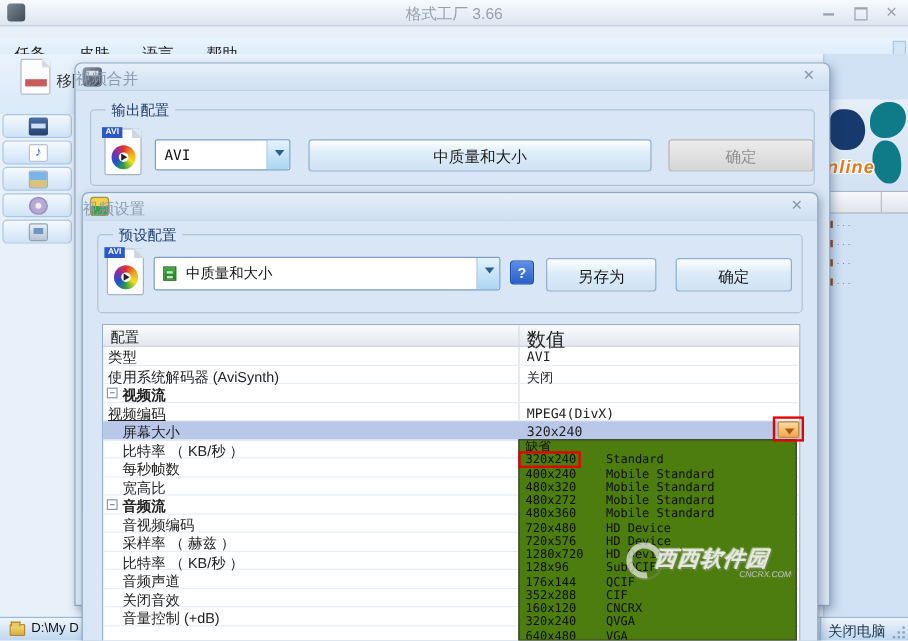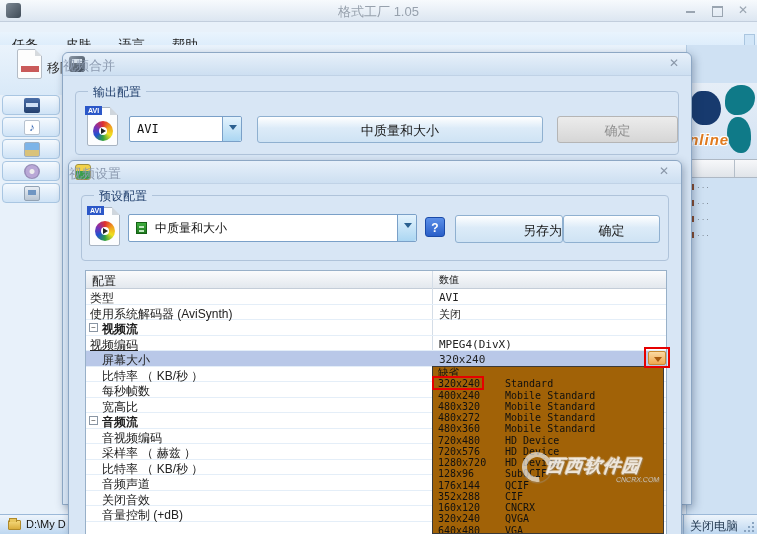--- a/index.html
+++ b/index.html
@@ -120,38 +120,38 @@
   
   .btn { position:absolute; background:linear-gradient(#ffffff,#dcebf8 45%,#cfe3f4);
     border:1px solid #8fb0d0; border-radius:3px; text-align:center; font-size:13px; color:#1a1a1a; cursor:pointer; }
   .btn-disabled { background:linear-gradient(#ececec,#d6d6d6); border-color:#b5b5b5; color:#8f8f8f; cursor:default; }
   .btn-help { background:linear-gradient(#5b8fe8,#2a5fc8); border:1px solid #1a4aa8; color:#fff; font-weight:bold; border-radius:3px; }
 
   
   .cfg-table { position:absolute; left:16px; top:109px; width:582px; height:265px; background:#fff; border:1px solid #98b0c8; }
   .cfg-head { position:relative; height:18px; background:linear-gradient(#fafbfc,#e3e8ee); border-bottom:1px solid #c4cdd8; }
   .cfg-head .h1 { position:absolute; left:6px; top:2px; font-size:12px; }
-  .cfg-head .h2 { position:absolute; left:353px; top:2px; font-size:10px; }
+  .cfg-head .h2 { position:absolute; left:353px; top:2px; font-size:16px; }
   .col-divider { position:absolute; left:346px; top:0; bottom:0; width:1px; background:#d4dde7; }
   .cfg-row { position:relative; height:15.5px; border-bottom:1px solid #e4eef8; display:flex; }
   .cfg-row .lbl { position:absolute; top:1px; font-size:12px; white-space:nowrap; }
   .cfg-row .val { position:absolute; left:353px; top:2px; font-size:11px; font-family:"DejaVu Sans Mono",monospace; white-space:nowrap; }
   .cfg-row.selected { background:#b9c8e8; }
   .cfg-row.section .lbl { font-weight:bold; }
   .collapse-box { position:absolute; left:3px; top:3px; width:9px; height:9px; background:#fff; border:1px solid #8a96a4;
     font-size:8px; line-height:7px; text-align:center; color:#333; }
 
   
   .val-arrow-btn { position:absolute; left:648px; top:351px; width:18px; height:14px;
     background:linear-gradient(#fbd9a2,#f0a850); border:1px solid #c98a30; border-radius:2px; cursor:pointer; z-index:35; }
   .val-arrow-btn::after { content:""; position:absolute; left:5px; top:5px;
     border-left:4px solid transparent; border-right:4px solid transparent; border-top:5px solid #a85a10; }
 
   
-  .popup { position:absolute; left:432px; top:366px; width:232px; height:168px; background:#a16207;
+  .popup { position:absolute; left:432px; top:366px; width:232px; height:168px; background:#4d7c0f;
     border:1px solid #3a3a3a; overflow:hidden; z-index:30; }
   .pitem { position:relative; height:11.25px; font-family:"DejaVu Sans Mono",monospace; font-size:10px;
     color:#101010; white-space:nowrap; cursor:pointer; line-height:11px; }
   .pitem .res { position:absolute; left:5px; }
   .pitem .pname { position:absolute; left:72px; }
   .pitem.cn .res { font-family:"Liberation Sans","DejaVu Sans",sans-serif; font-size:10.5px; }
 
   
   .anno { position:absolute; border:2px solid #e60000; z-index:40; pointer-events:none; }
   .anno-arrow { left:644px; top:347px; width:26px; height:21px; }
@@ -169,21 +169,21 @@
   .wm-sub { position:absolute; left:96px; top:30px; font-size:7px; color:rgba(210,210,210,.95);
     text-shadow:1px 1px 0 rgba(150,150,150,.4); font-style:italic; }
 </style>
 </head>
 <body>
 
 <div id="screen">
 
   <div class="titlebar">
     <div class="app-icon"></div>
-    <div class="title">格式工厂 1.05</div>
+    <div class="title">格式工厂 3.66</div>
     <div class="win-ctrls">
       <div class="wc wc-min"></div>
       <div class="wc wc-max"></div>
       <div class="wc wc-close">✕</div>
     </div>
   </div>
 
   <div class="menubar">
     <span class="mitem">任务</span>
     <span class="mitem">皮肤</span>
@@ -280,21 +280,21 @@
     <div class="avi-icon" style="left:20px; top:46px;">
       <span class="avi-badge">AVI</span>
       <span class="avi-wheel"></span>
     </div>
     <div class="combo" style="left:59px; top:53px; width:289px; height:28px;">
       <span class="preset-glyph"></span>
       <span class="ctext" style="left:26px;">中质量和大小</span>
       <span class="carrow"></span>
     </div>
     <div class="btn btn-help" style="left:356px; top:56px; width:20px; height:20px; padding-top:3px; font-size:12px;">?</div>
-    <div class="btn" style="left:386px; top:54px; width:108px; height:28px; padding-top:6px;text-align:right;">另存为</div>
+    <div class="btn" style="left:386px; top:54px; width:92px; height:28px; padding-top:6px;">另存为</div>
     <div class="btn" style="left:494px; top:54px; width:97px; height:28px; padding-top:6px;">确定</div>
 
     <div class="cfg-table">
       <div class="cfg-head">
         <span class="h1">配置</span>
         <span class="h2">数值</span>
       </div>
       <div class="col-divider"></div>
       <div id="cfg-rows">
           <div class="cfg-row">

